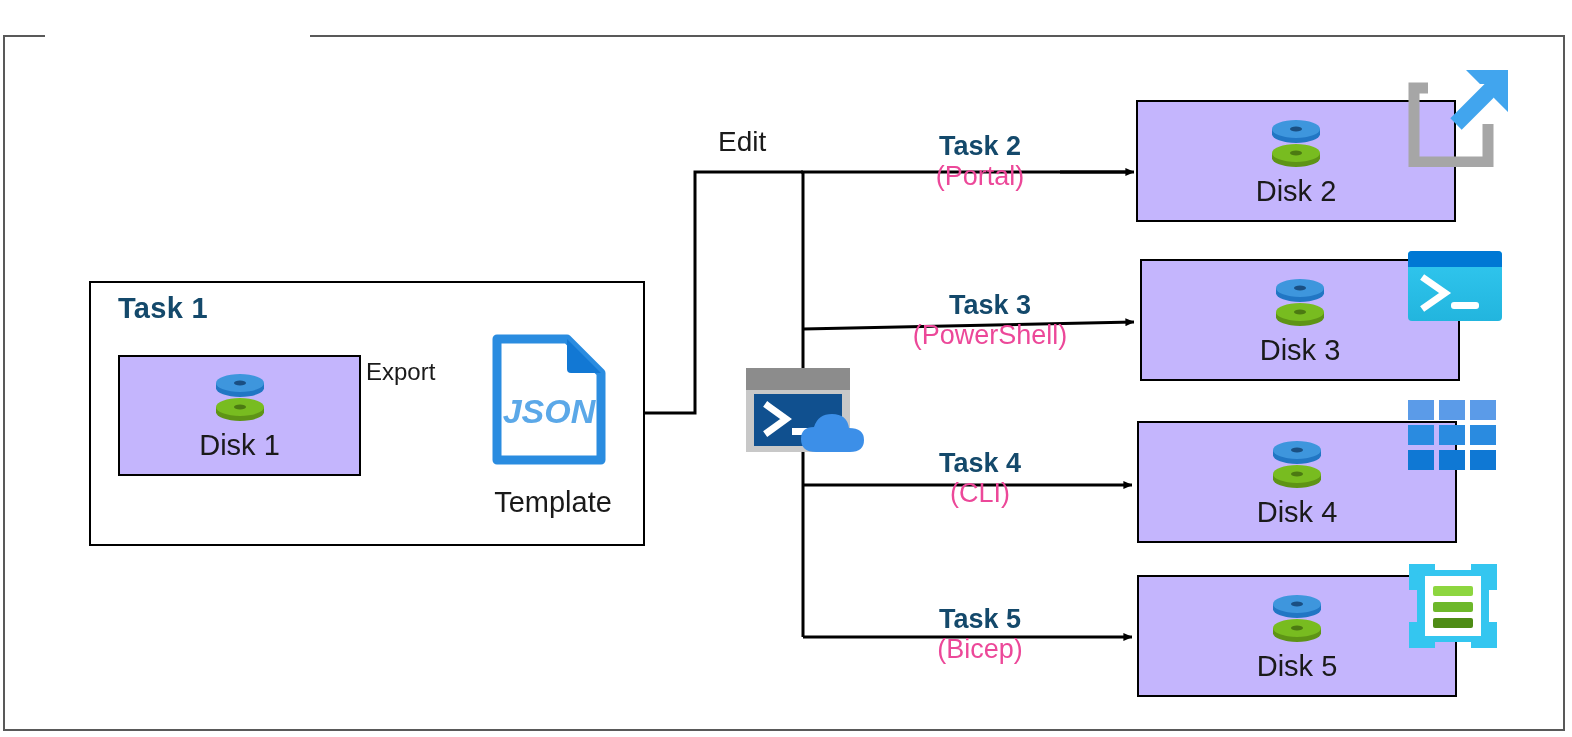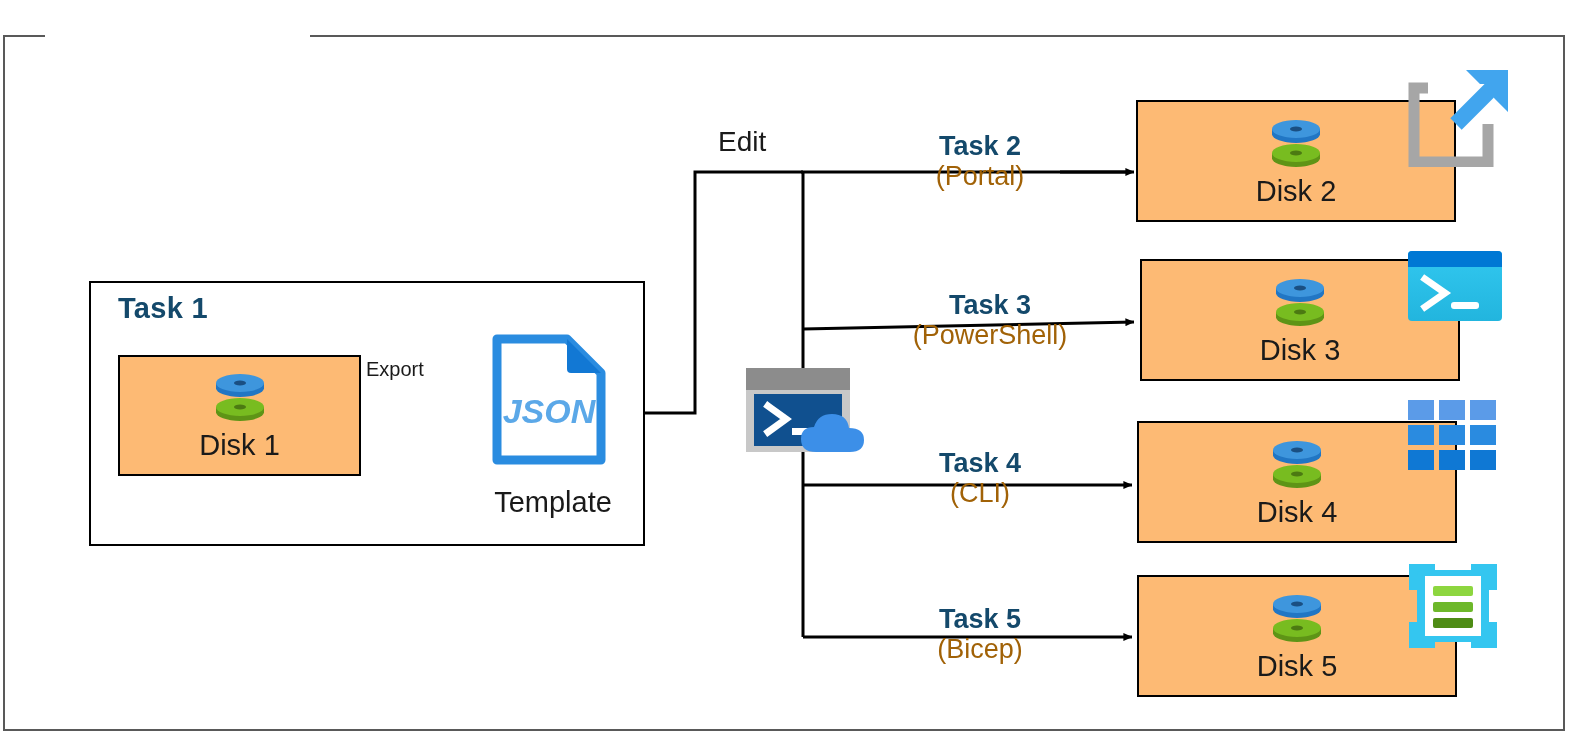--- a/index.html
+++ b/index.html
@@ -72,21 +72,21 @@
     left: 118px;
     top: 292px;
     font-size: 29px;
     font-weight: bold;
     color: #14496B;
     letter-spacing: 0.3px;
   }
   
   .disk-card {
     position: absolute;
-    background: #fdba74;
+    background: #c4b5fd;
     border: 2px solid #000000;
     box-sizing: border-box;
   }
   .disk-card-inner {
     position: absolute;
     left: 0;
     right: 0;
     top: 0;
     bottom: 0;
     display: flex;
@@ -131,28 +131,28 @@
     white-space: nowrap;
   }
   .edge-title {
     font-size: 27px;
     font-weight: bold;
     color: #14496B;
     line-height: 1.12;
   }
   .edge-sub {
     font-size: 27px;
-    color: #a16207;
+    color: #ec4899;
     line-height: 1.12;
   }
   .export-label {
     position: absolute;
     left: 366px;
     top: 358px;
-    font-size: 20px;
+    font-size: 24px;
     color: #1a1a1a;
   }
   .edit-label {
     position: absolute;
     left: 718px;
     top: 126px;
     font-size: 28px;
     color: #1a1a1a;
   }
   

